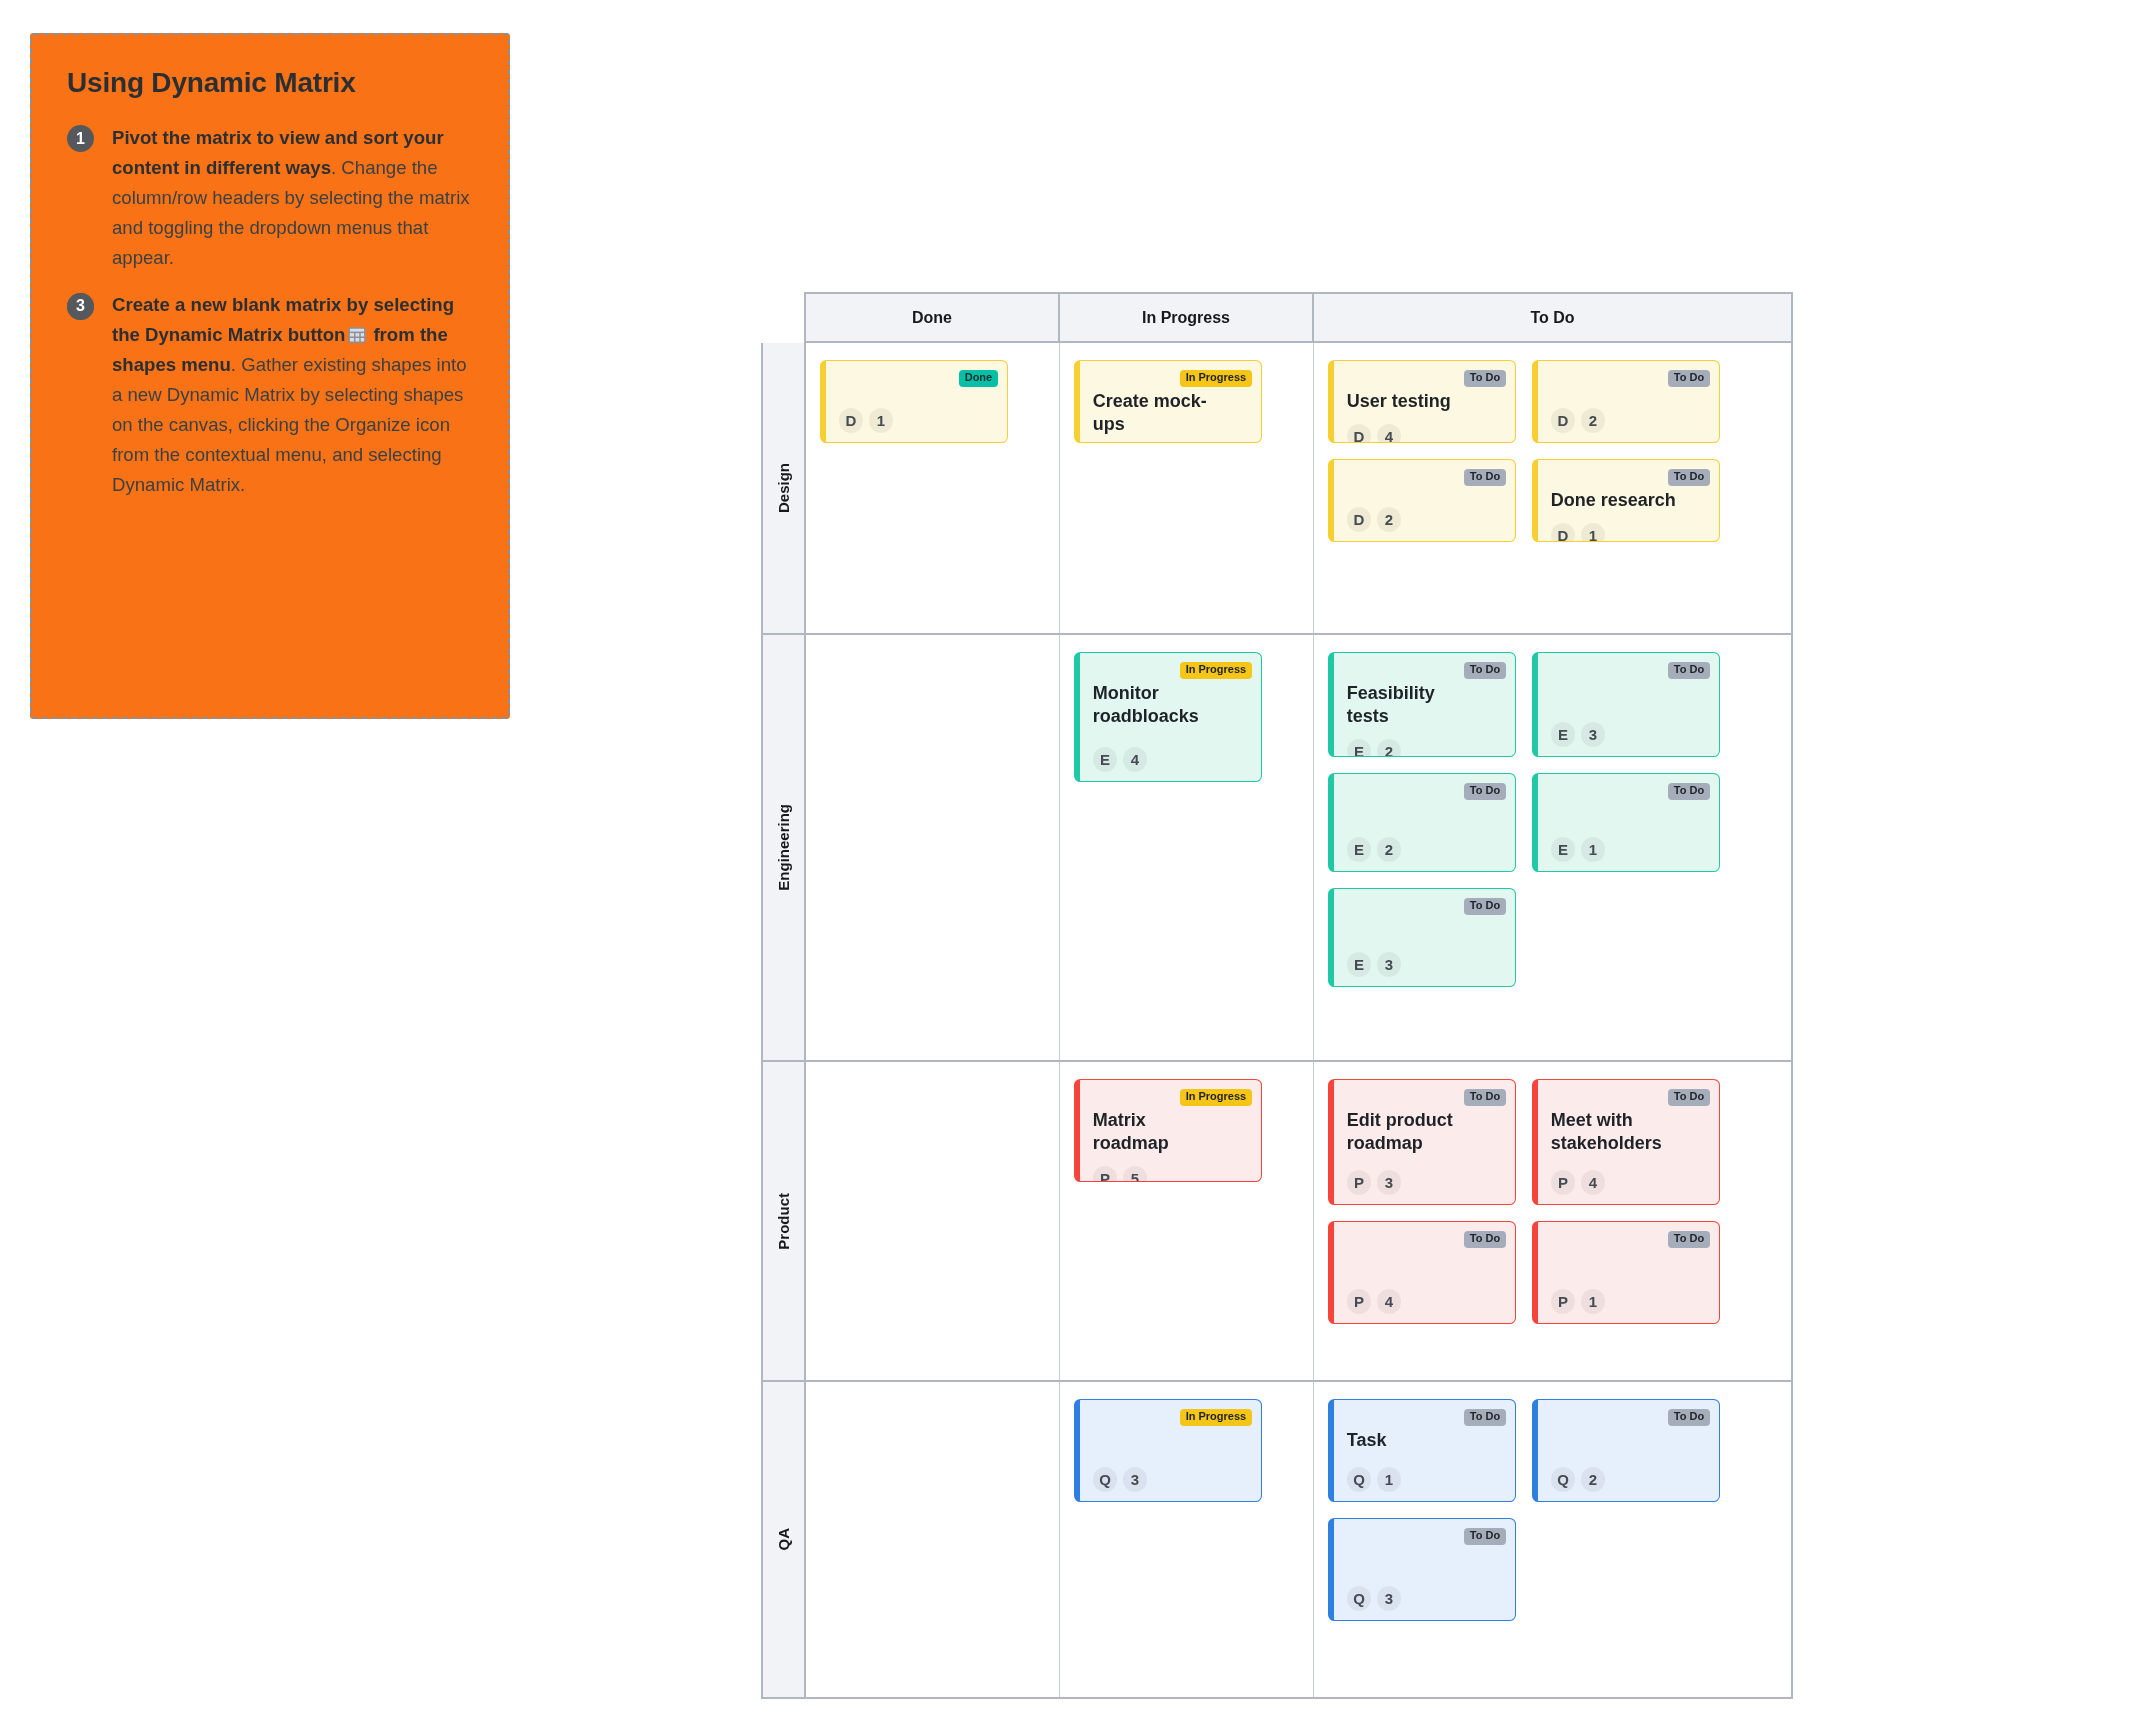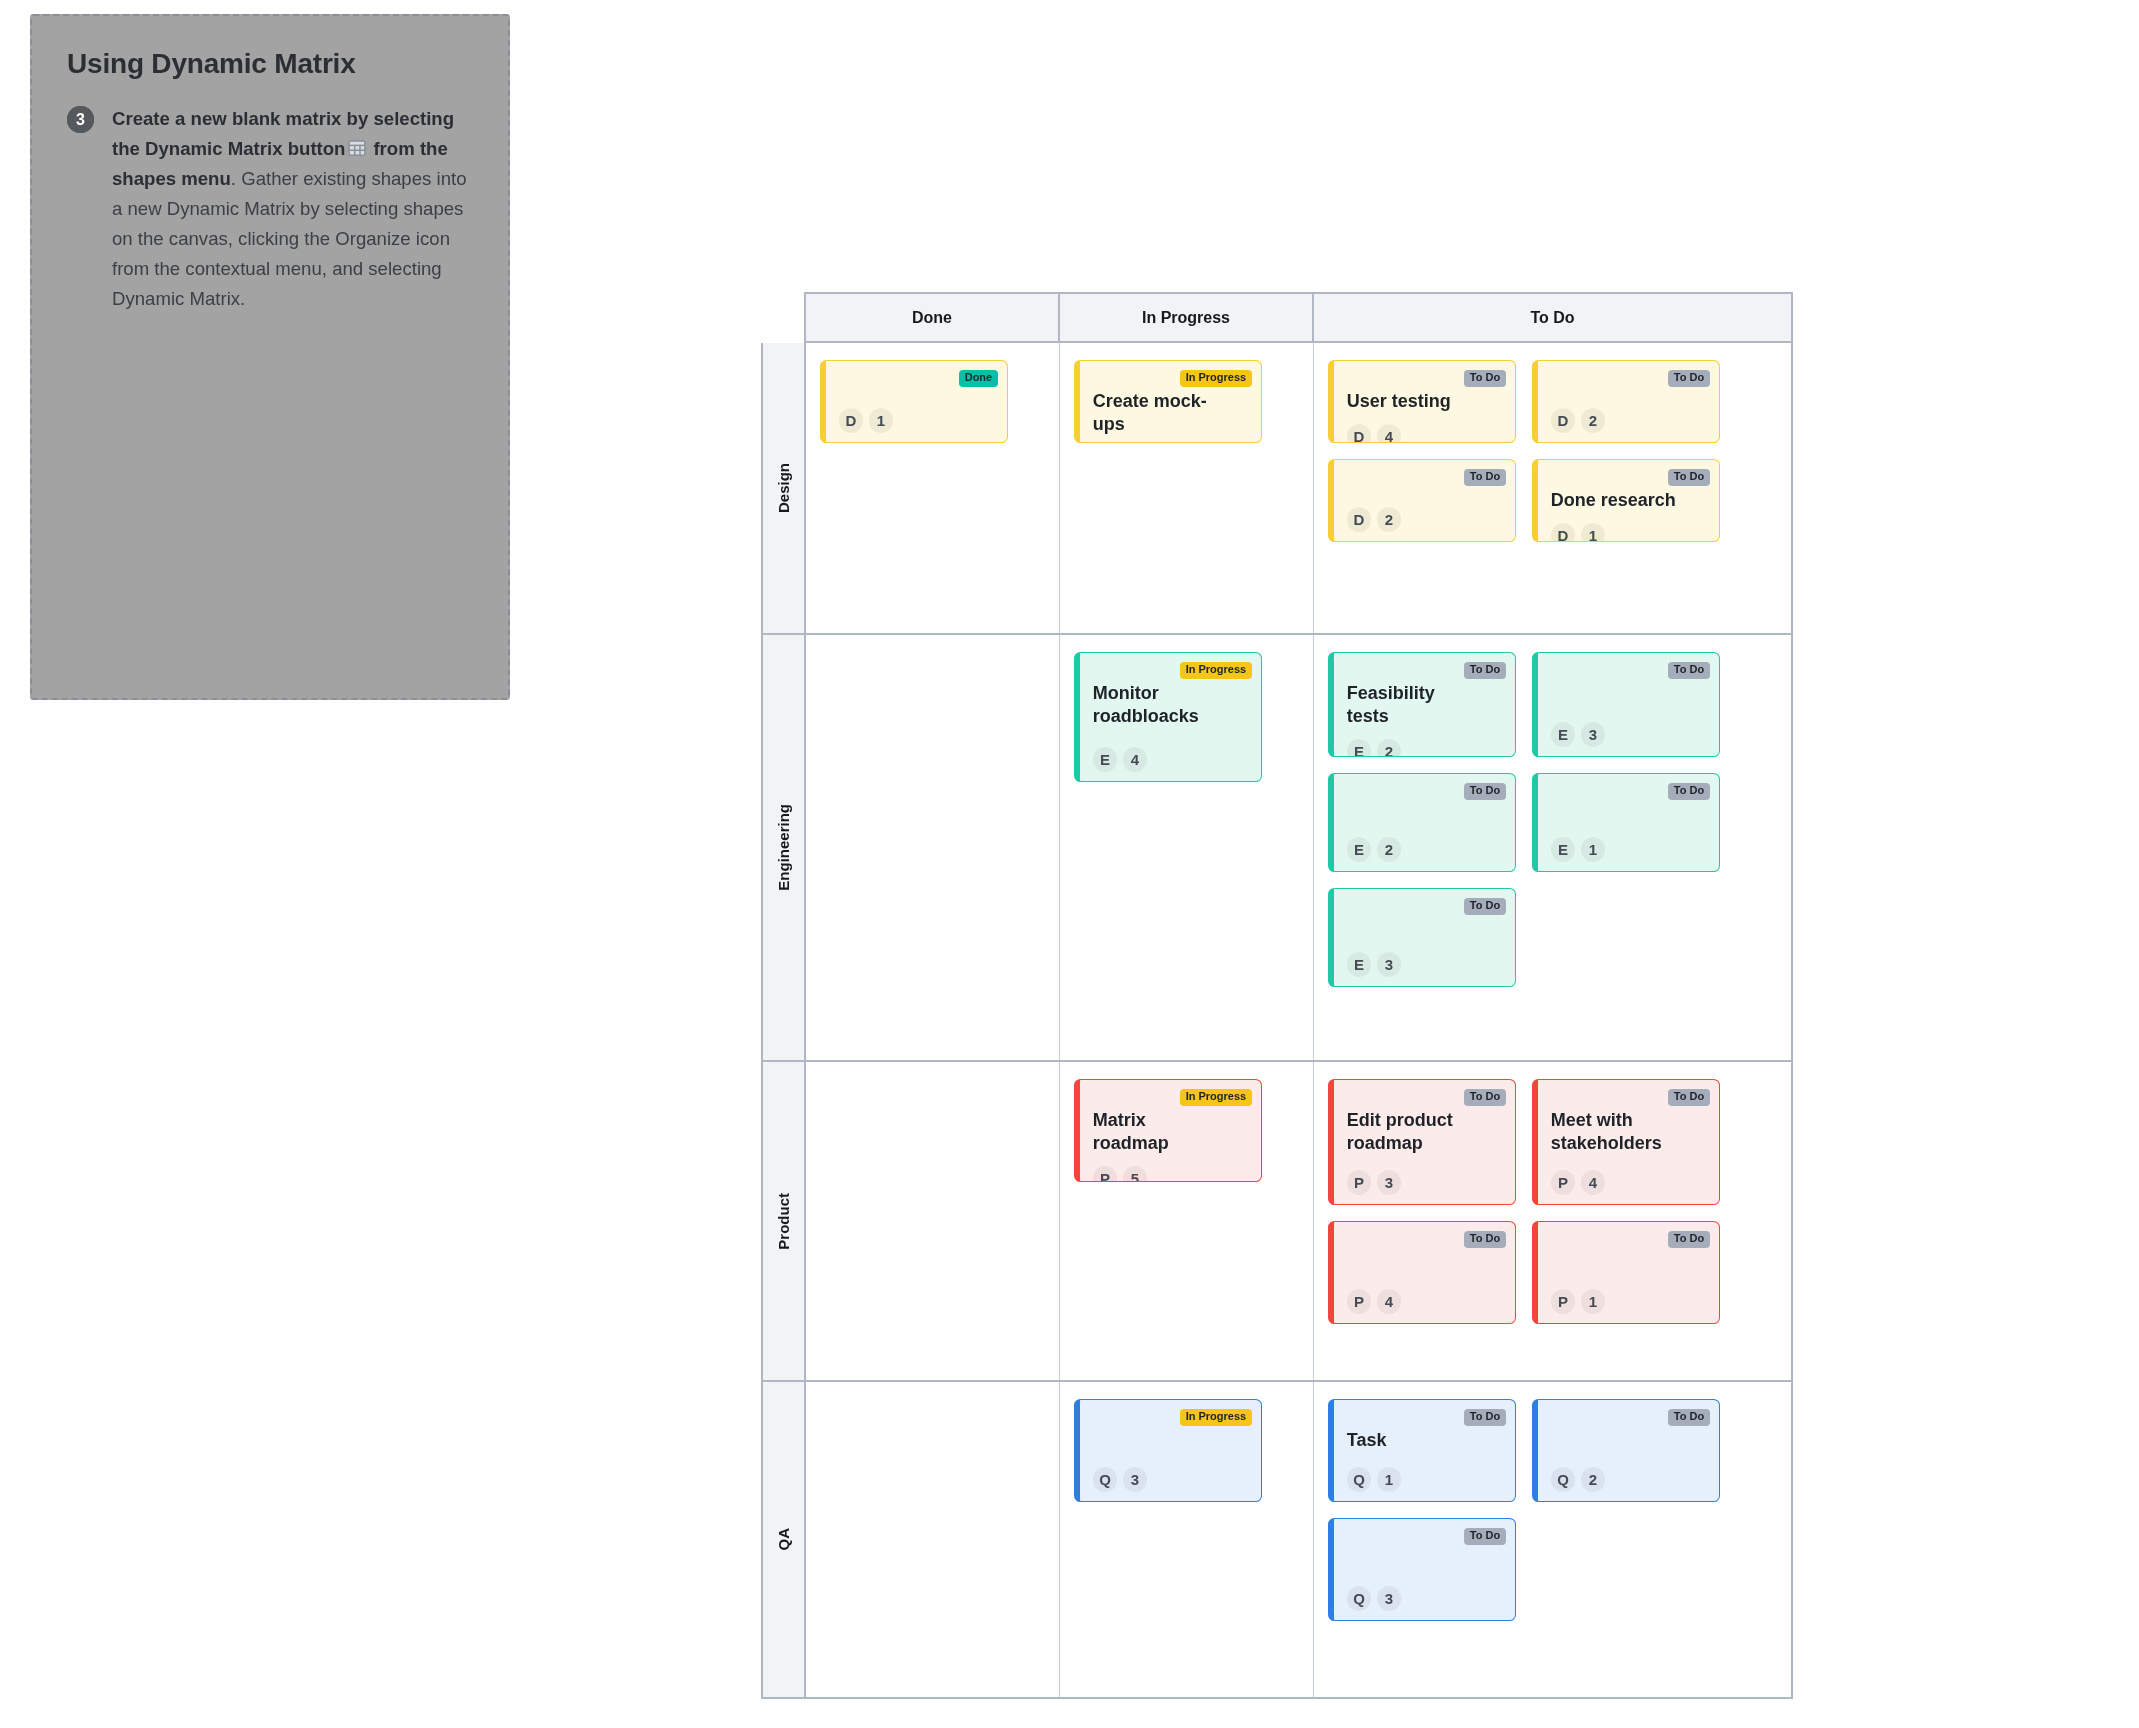--- a/index.html
+++ b/index.html
@@ -7,26 +7,26 @@
     width: 2140px; height: 1728px;
     background: #ffffff;
     font-family: "Liberation Sans", sans-serif;
     overflow: hidden;
   }
   #canvas { position: relative; width: 2140px; height: 1728px; }
 
   
   .note {
     position: absolute;
-    left: 30px; top: 14px;
+    left: 30px; top: 33px;
     width: 480px; height: 686px;
     border: 2.4px dashed #8a8f98;
     border-radius: 3.2px;
     padding: 32px 35px 0 35px;
-    background: #a3a3a3;
+    background: #f97316;
   }
   .note-title {
     font-size: 28px;
     font-weight: bold;
     color: #2b2f33;
     letter-spacing: -0.2px;
     margin-bottom: 24px;
   }
   .step { position: relative; padding-left: 45px; margin-bottom: 17.4px; }
   .step-num {
@@ -161,20 +161,21 @@
 </head>
 <body>
 
 <div id="canvas">
 
   <div class="note">
     <div class="note-title">Using Dynamic Matrix</div>
     <div id="steps-host">
         <div class="step">
           <div class="step-num">1</div>
+          <div class="step-text"><b>Pivot the matrix to view and sort your content in different ways</b>. Change the column/row headers by selecting the matrix and toggling the dropdown menus that appear.</div>
         </div>
         <div class="step">
           <div class="step-num">2</div>
         </div>
         <div class="step">
           <div class="step-num">3</div>
           <div class="step-text"><b>Create a new blank matrix by selecting  the Dynamic Matrix button</b><svg class="matrix-glyph" viewBox="0 0 24 24">
               <rect x="1.5" y="2.5" width="21" height="19" rx="2" fill="#d9dde3" stroke="#8a9099" stroke-width="2"></rect>
               <line x1="1.5" y1="8.5" x2="22.5" y2="8.5" stroke="#8a9099" stroke-width="2"></line>
               <line x1="1.5" y1="15" x2="22.5" y2="15" stroke="#8a9099" stroke-width="2"></line>

